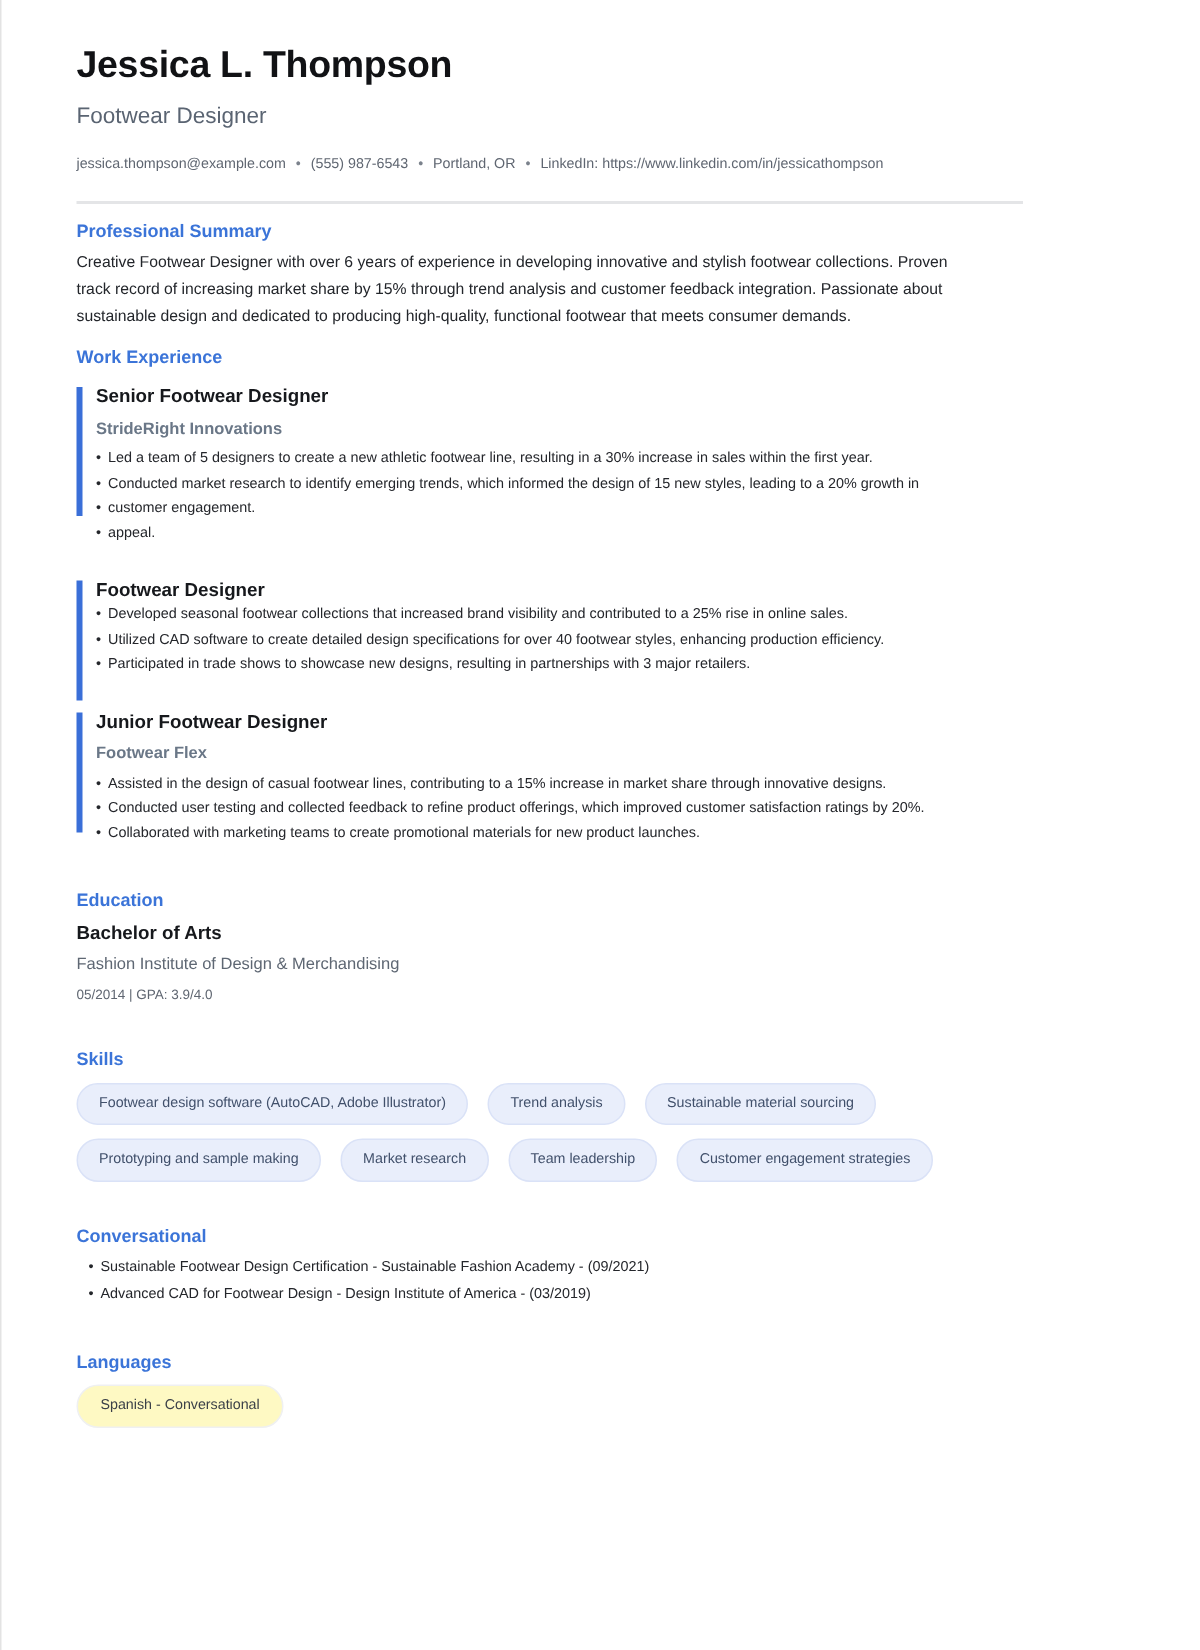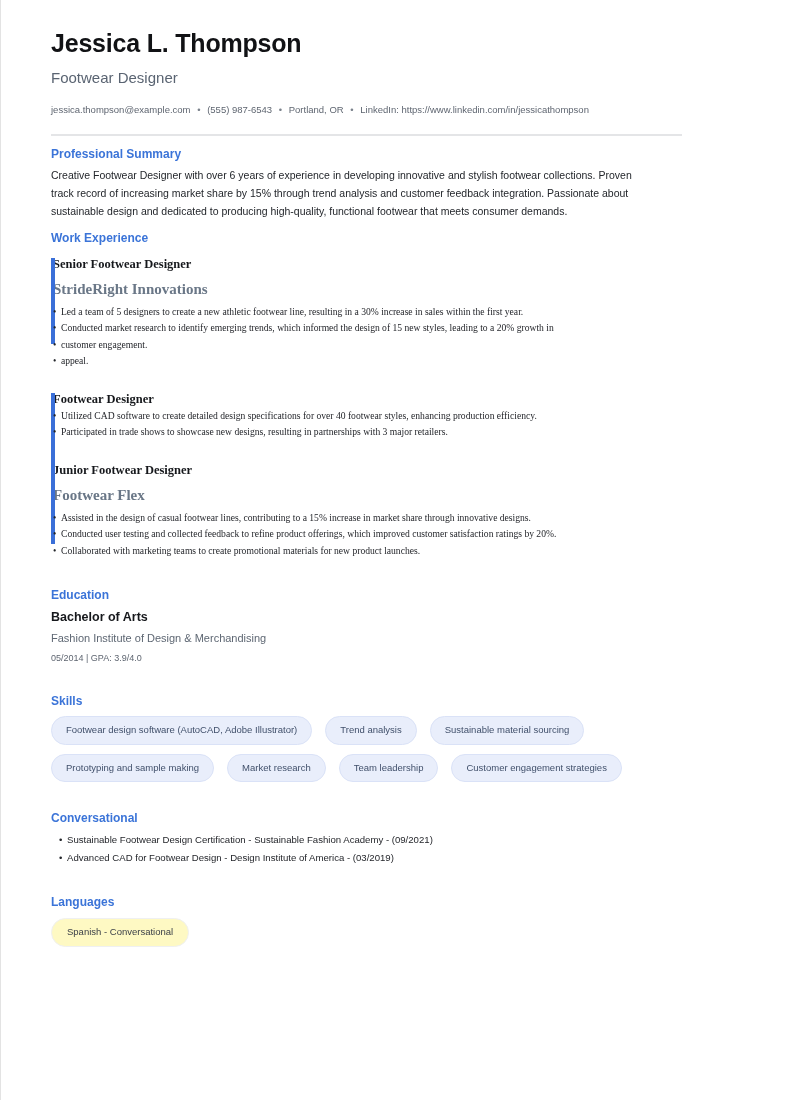--- a/index.html
+++ b/index.html
@@ -76,44 +76,43 @@
     font-size: 10.5px;
     color: #23262b;
     line-height: 1.72;
     margin: 0;
     max-width: 676px;
   }
 
   
   .job {
     position: relative;
-    padding-left: 2px;
+    padding-left: 13px;
     margin-top: 9px;
-    font-family: Liberation Serif, serif;
   }
   .job:first-of-type {
     margin-top: 5px;
   }
   .job .bar {
     position: absolute;
     left: 0;
     top: 2px;
     width: 4px;
     background: #3a6fd8;
     border-radius: 0;
   }
   .job-title {
     font-size: 12.5px;
     font-weight: bold;
     color: #16181c;
     line-height: 1.35;
     margin: 0;
   }
   .job-company {
-    font-size: 15px;
+    font-size: 11px;
     font-weight: bold;
     color: #6a7787;
     line-height: 1.4;
     margin: 6px 0 4px 0;
   }
   .bullets {
     list-style: none;
     margin: 0;
     padding: 0;
   }
@@ -241,20 +240,21 @@
           <li>Conducted market research to identify emerging trends, which informed the design of 15 new styles, leading to a 20% growth in</li>
           <li>customer engagement.</li>
           <li>appeal.</li>
         </ul>
       </div>
 
       <div class="job" style="margin-top:21px">
         <span class="bar" style="height:80px"></span>
         <div class="job-title">Footwear Designer</div>
         <ul class="bullets">
+          <li>Developed seasonal footwear collections that increased brand visibility and contributed to a 25% rise in online sales.</li>
           <li>Utilized CAD software to create detailed design specifications for over 40 footwear styles, enhancing production efficiency.</li>
           <li>Participated in trade shows to showcase new designs, resulting in partnerships with 3 major retailers.</li>
         </ul>
       </div>
 
       <div class="job" style="margin-top:21px">
         <span class="bar" style="height:80px"></span>
         <div class="job-title">Junior Footwear Designer</div>
         <div class="job-company">Footwear Flex</div>
         <ul class="bullets">

